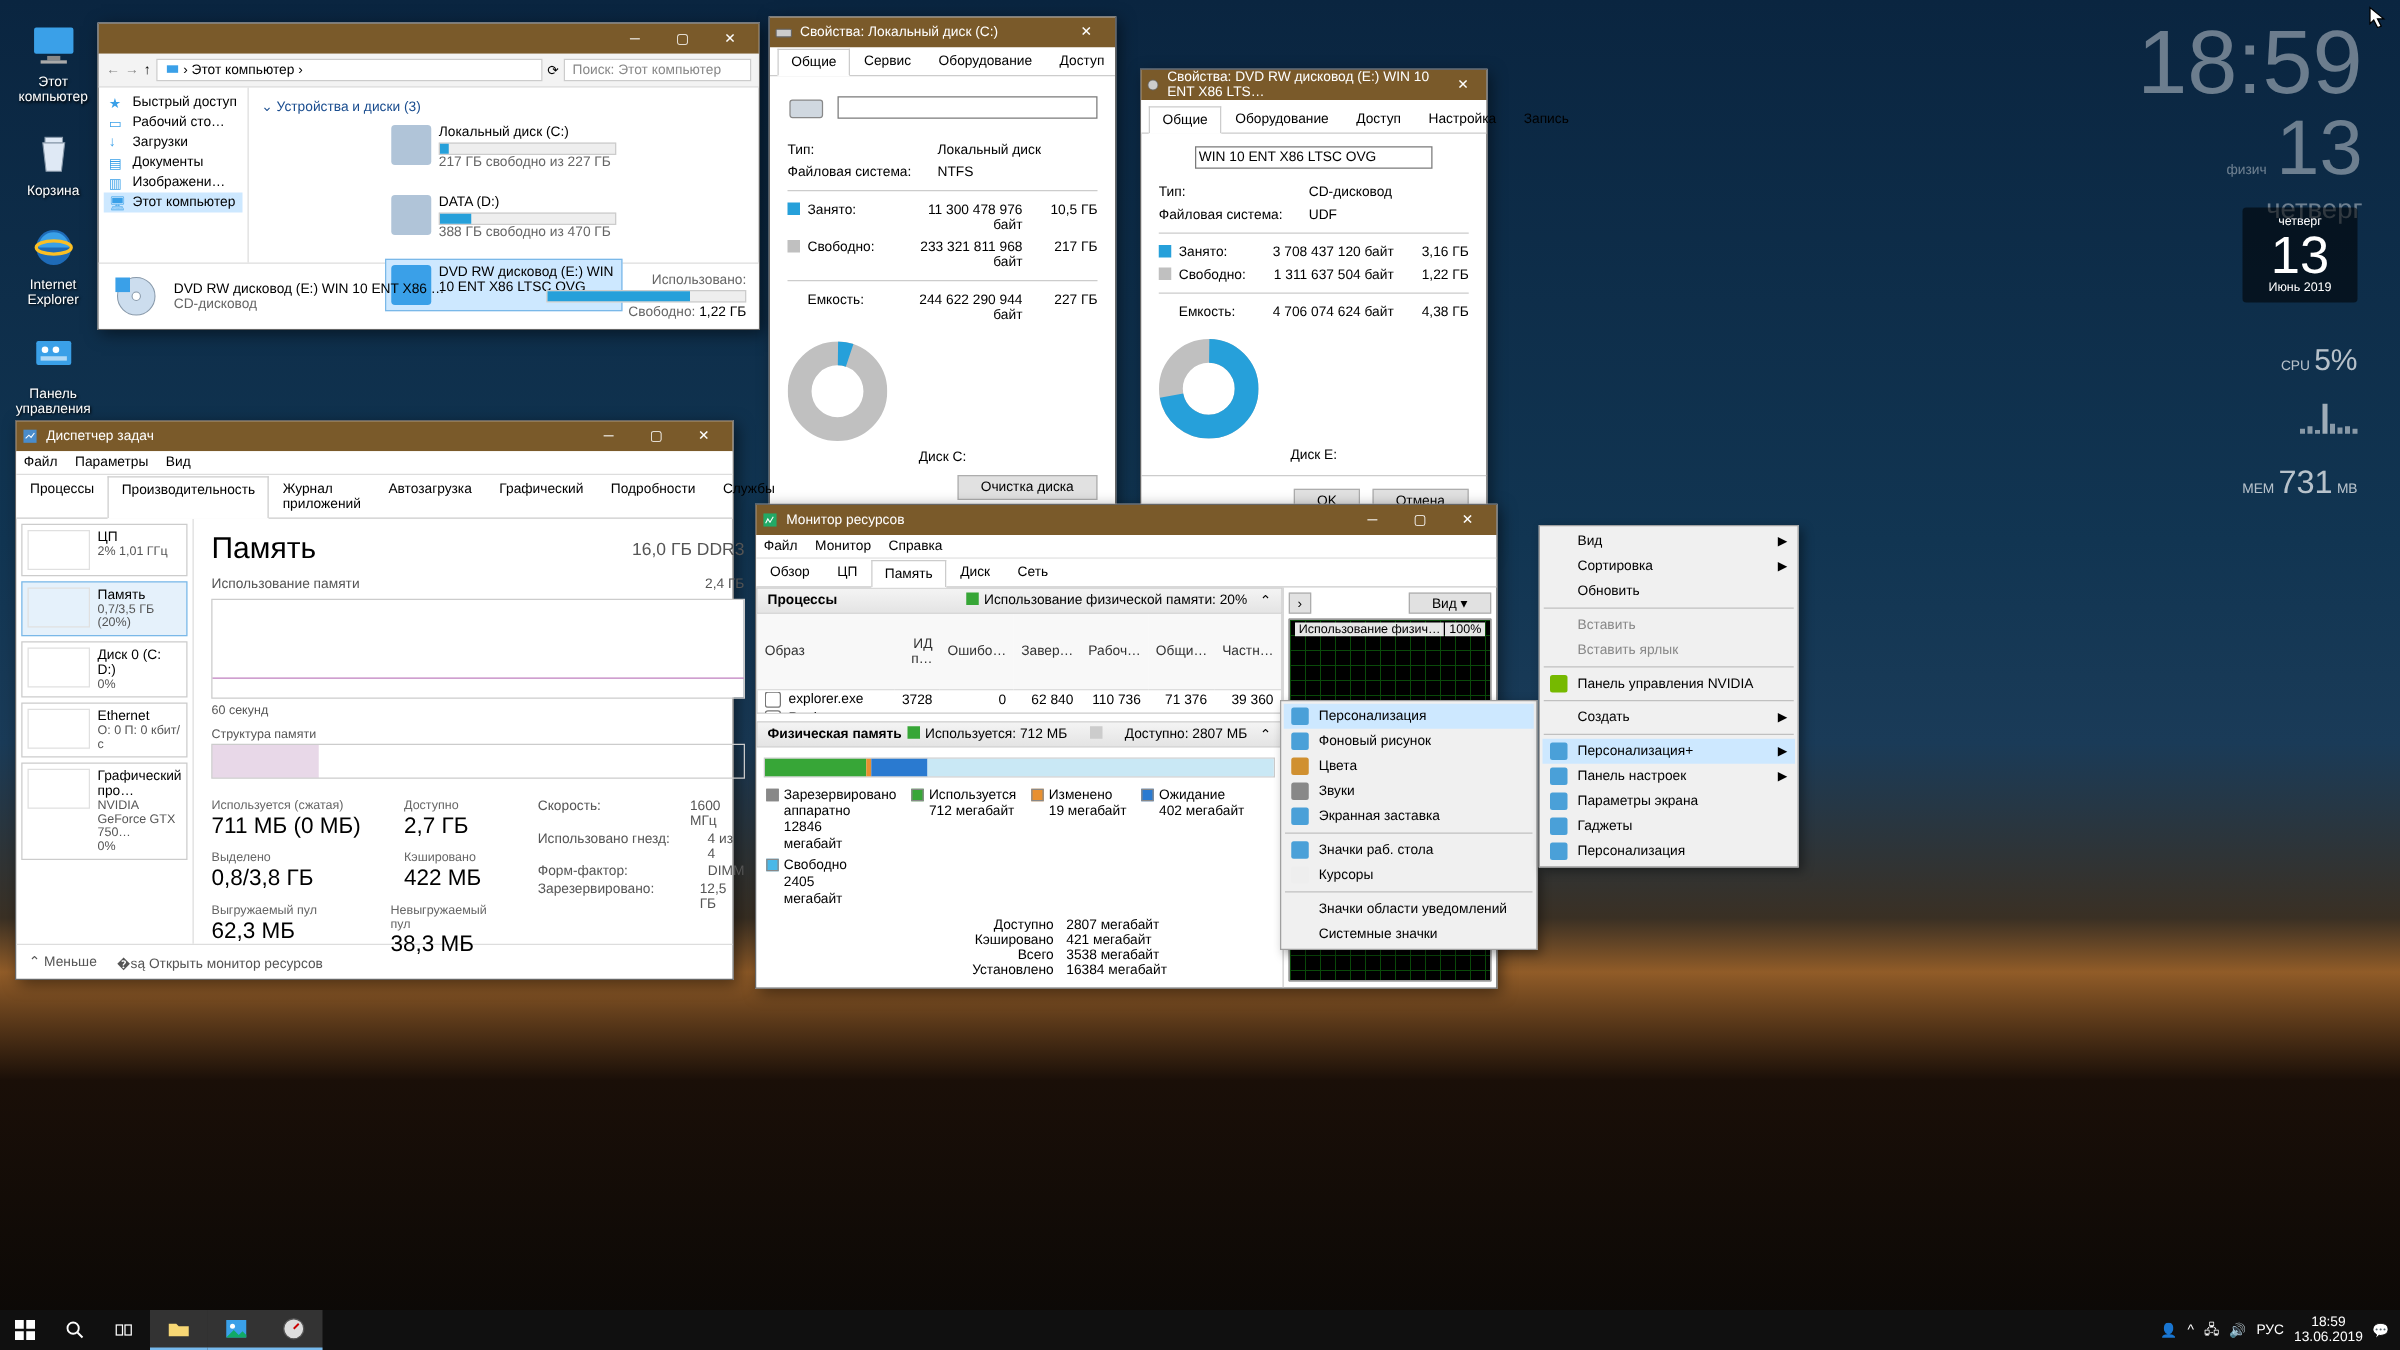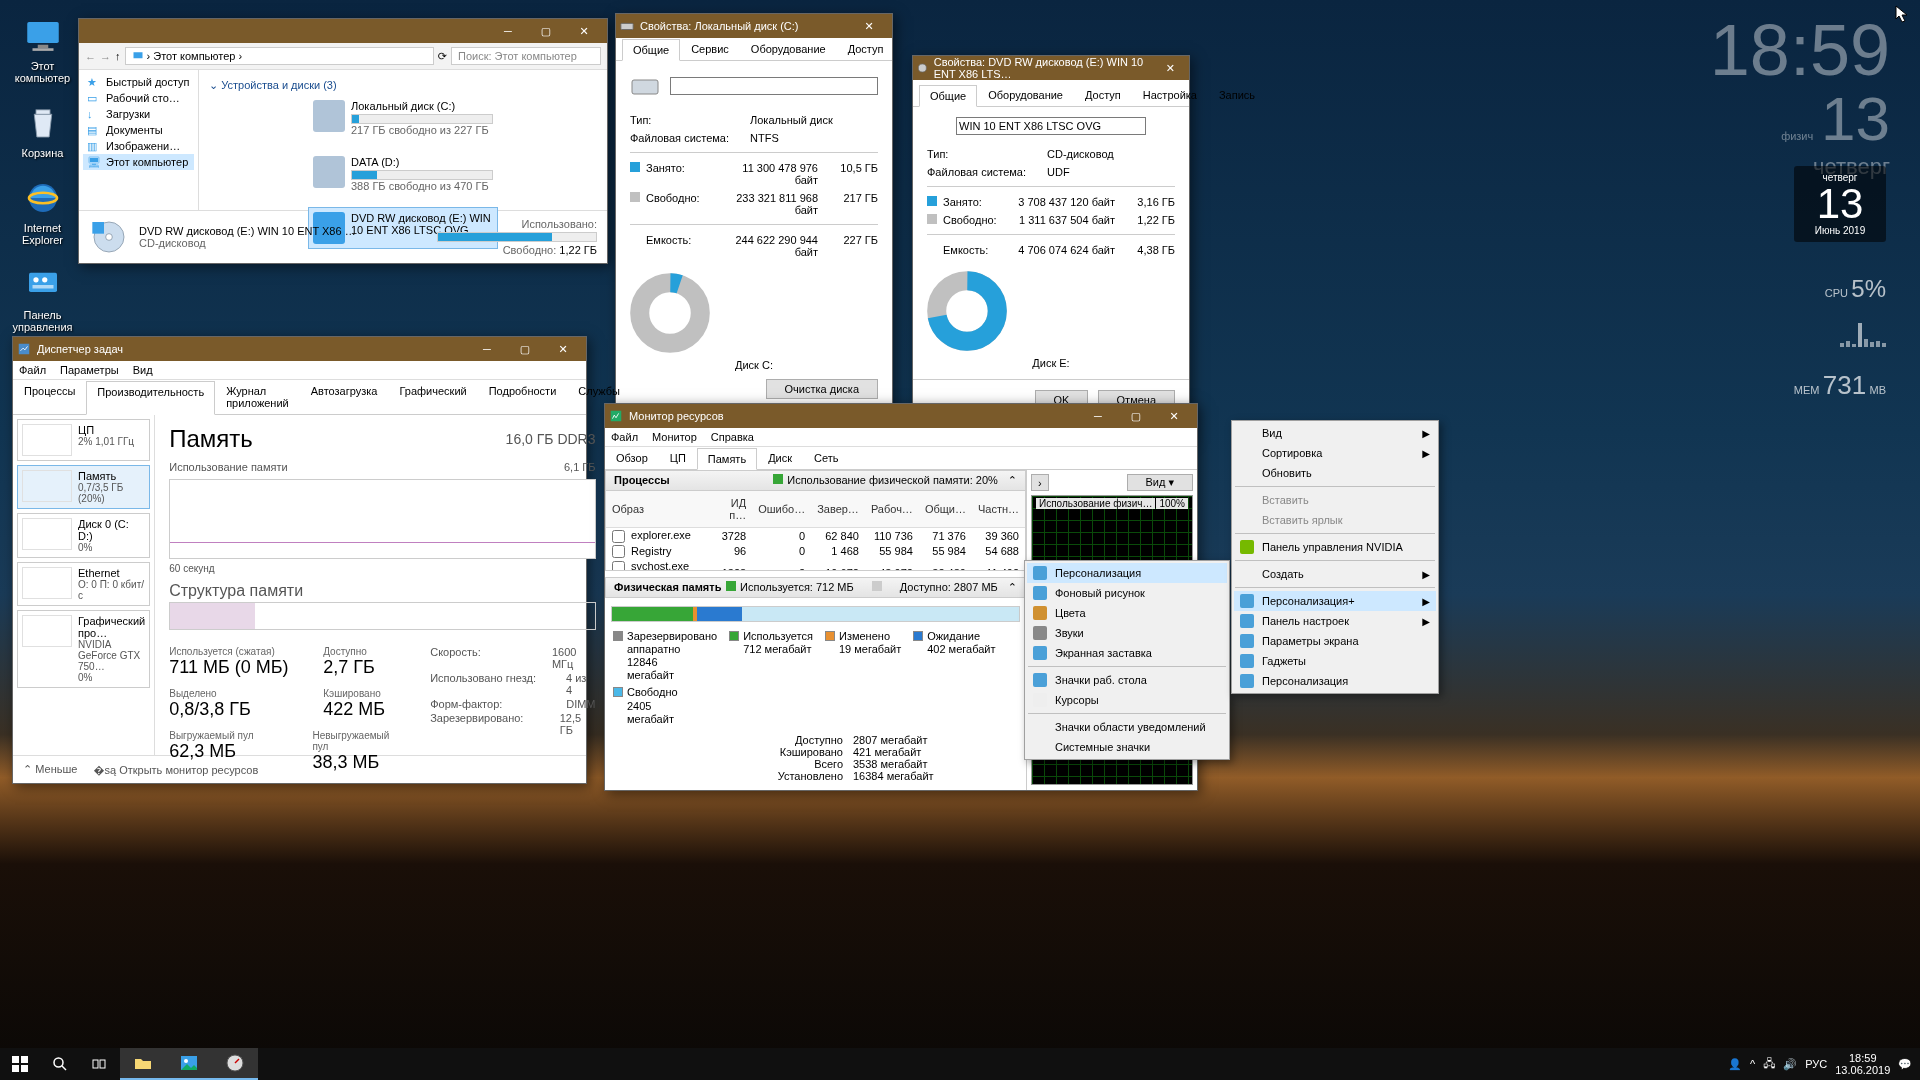--- a/index.html
+++ b/index.html
@@ -67,21 +67,21 @@
 .tm-stat .l { font-size:10px; color:#666; }
 .tm-stat .v { font-size:18px; }
 .tm-foot { border-top:1px solid #ddd; padding:6px 10px; font-size:11px; color:#555; display:flex; align-items:center; gap:16px; }
 
 .rm-body { display:flex; height:320px; }
 .rm-left { flex:1; display:flex; flex-direction:column; border-right:1px solid #ccc; }
 .rm-panel-h { background:linear-gradient(#f4f4f4,#e4e4e4); border:1px solid #ccc; padding:3px 8px; display:flex; font-size:11px; }
 .rm-panel-h .sp { flex:1; }
 .rm-table { font-size:10px; overflow:auto; border:1px solid #ccc; border-top:none; }
 .rm-table table { width:100%; border-collapse:collapse; }
-.rm-table th { text-align:right; padding:6px 6px; border-bottom:1px solid #ddd; font-weight:normal; color:#333; background:#f8f8f8; }
+.rm-table th { text-align:right; padding:18px 6px; border-bottom:1px solid #ddd; font-weight:normal; color:#333; background:#f8f8f8; }
 .rm-table th:first-child { text-align:left; }
 .rm-table td { text-align:right; padding:1px 6px; }
 .rm-table td:first-child { text-align:left; }
 .rm-right { width:170px; padding:4px; }
 .rm-chart { border:1px solid #999; height:110px; margin-bottom:6px; background:#000; position:relative; }
 .rm-chart::before { content:""; position:absolute; inset:0; background-image:linear-gradient(#0a4a0a 1px,transparent 1px),linear-gradient(90deg,#0a4a0a 1px,transparent 1px); background-size:12px 12px; }
 .rm-chart .lbl { position:absolute; top:2px; left:4px; color:#000; background:rgba(255,255,255,.9); padding:0 3px; font-size:10px; z-index:2; }
 .rm-chart .val { position:absolute; top:2px; right:4px; color:#000; background:rgba(255,255,255,.9); padding:0 3px; font-size:10px; z-index:2; }
 .mem-bar { height:22px; border:1px solid #ccc; display:flex; margin:8px 6px; }
 .mem-seg { height:100%; }
@@ -466,27 +466,27 @@
             <div class="nm">Графический про…</div>
             <div class="dt">NVIDIA GeForce GTX 750…<br>0%</div>
           </div>
         </div>
       </div>
     <div class="tm-main">
       <h1>Память</h1>
         <div class="sub">16,0 ГБ DDR3</div>
       <div style="display:flex;justify-content:space-between;margin-top:8px;font-size:10px;color:#555">
           <span>Использование памяти</span>
-          <span>6,1 ГБ</span>
+          <span>2,4 ГБ</span>
         </div>
       <div class="big-graph">
           <div class="line"></div>
         </div>
       <div style="font-size:10px;color:#555;margin-top:-10px;margin-bottom:8px">60 секунд</div>
-      <div style="font-size:16px;color:#555;margin-bottom:2px">Структура памяти</div>
+      <div style="font-size:10px;color:#555;margin-bottom:2px">Структура памяти</div>
       <div style="height:28px;border:1px solid #ccc;margin-bottom:16px;display:flex">
           <div style="width:20%;background:#8b3a8b33"></div>
           <div style="flex:1"></div>
         </div>
       <div class="tm-stats">
         <div class="tm-col" id="tm-stats">
             <div style="display:flex;gap:24px">
               <div class="tm-stat" style="width:130px">
                 <div class="l">Используется (сжатая)</div>
                 <div class="v">711 МБ (0 МБ)</div>

